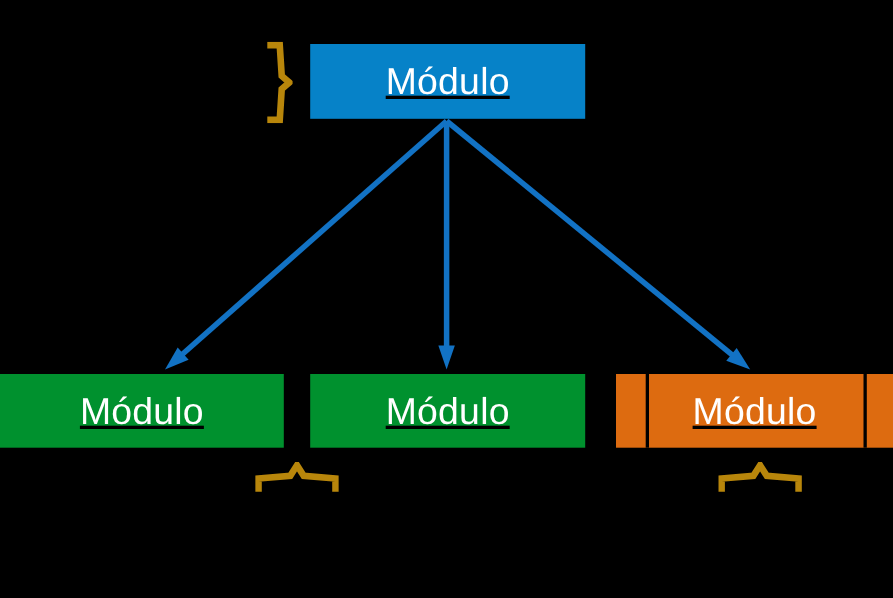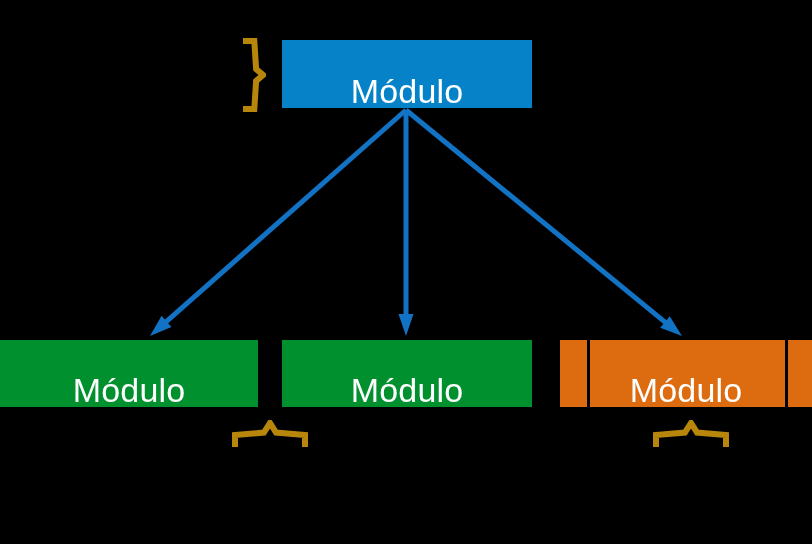--- a/index.html
+++ b/index.html
@@ -13,23 +13,24 @@
   #canvas {
     position: relative;
     width: 812px;
     height: 544px;
     background: #000000;
     overflow: hidden;
   }
   .node-box {
     position: absolute;
     display: flex;
-    align-items: flex-end;
+    align-items: center;
     justify-content: center;
     box-sizing: border-box;
+    text-decoration: underline;
   }
   .node-label {
     color: #FFFFFF;
     font-size: 34px;
     line-height: 1;
     letter-spacing: 0.2px;
     white-space: nowrap;
     font-weight: 400;
   }
   .seg {

